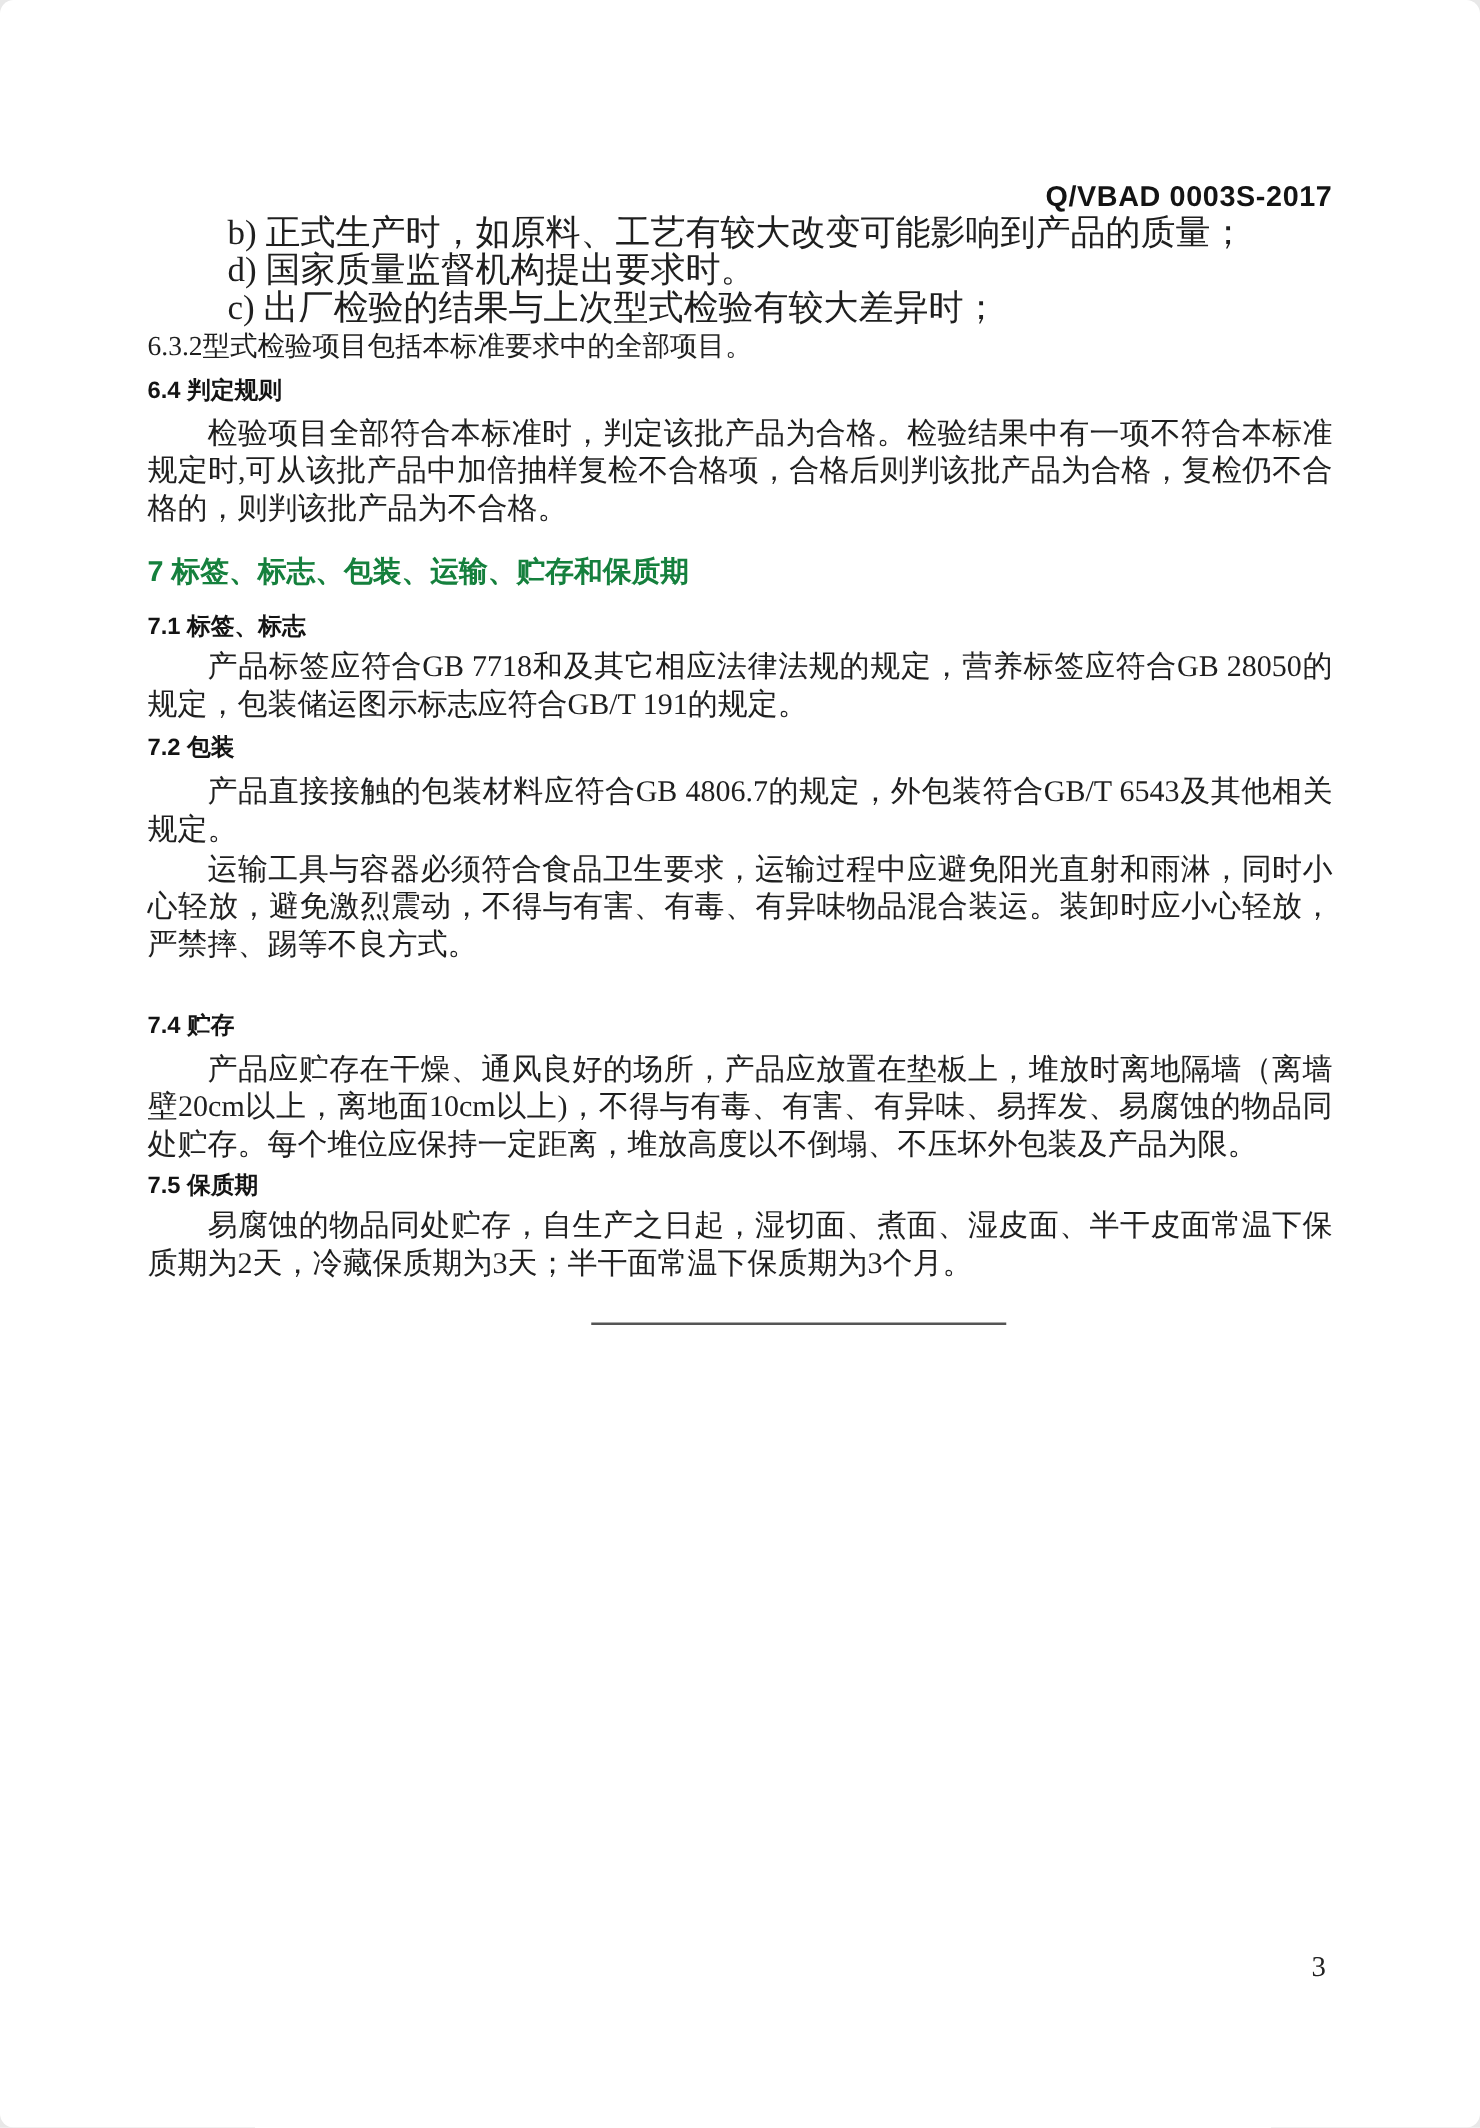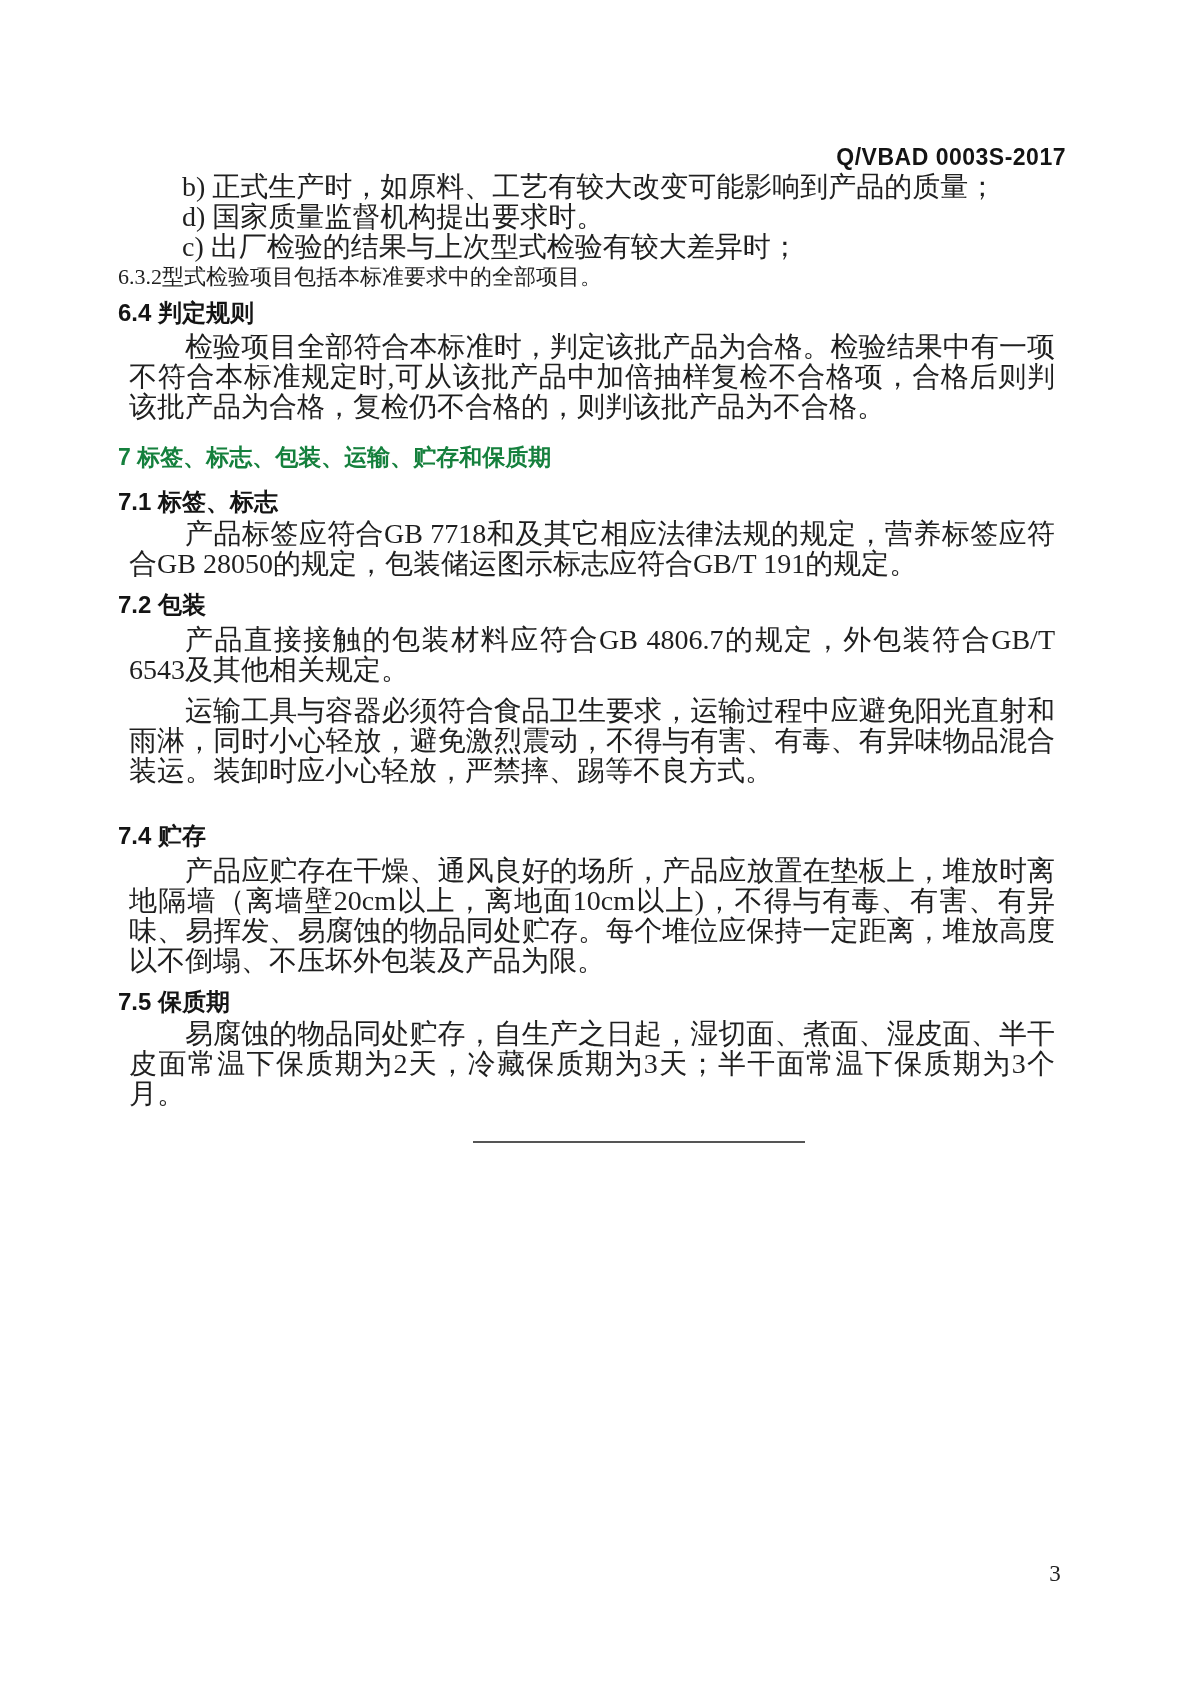--- a/index.html
+++ b/index.html
@@ -9,20 +9,21 @@
   }
   .page {
     position: relative;
     width: 1184px;
     height: 1702px;
     margin: 0 auto;
     background: #ffffff;
     overflow: hidden;
     color: #1f1f1f;
     font-family: "Liberation Serif", "DejaVu Serif", serif;
+    border-radius: 11px;
   }
   .content {
     position: absolute;
     left: 118px;
     top: 142px;
     width: 948px;
   }
   .doc-code {
     font-family: "Liberation Sans", "DejaVu Sans", sans-serif;
     font-weight: bold;
@@ -37,38 +38,38 @@
     line-height: 30px;
     padding-left: 64px;
   }
   .clause-line {
     font-size: 22px;
     line-height: 30px;
   }
   .heading {
     font-family: "Liberation Sans", "DejaVu Sans", sans-serif;
     font-weight: bold;
-    font-size: 24px;
+    font-size: 19px;
     line-height: 30px;
     color: #141414;
   }
   .chapter-heading {
     font-family: "Liberation Sans", "DejaVu Sans", sans-serif;
     font-weight: bold;
     font-size: 23px;
     line-height: 30px;
     color: #15803d;
     margin-top: 20px;
   }
   .para {
-    font-size: 28px;
+    font-size: 24px;
     line-height: 30px;
     text-indent: 2em;
     text-align: justify;
-    margin: 11px;
+    margin: 0;
   }
   .mt4  { margin-top: 4px; }
   .mt2  { margin-top: 2px; }
   .mt3  { margin-top: 3px; }
   .mt5  { margin-top: 5px; }
   .mt6  { margin-top: 6px; }
   .mt15 { margin-top: 15px; }
   .mt35 { margin-top: 35px; }
   .end-rule {
     margin-top: 32px;

